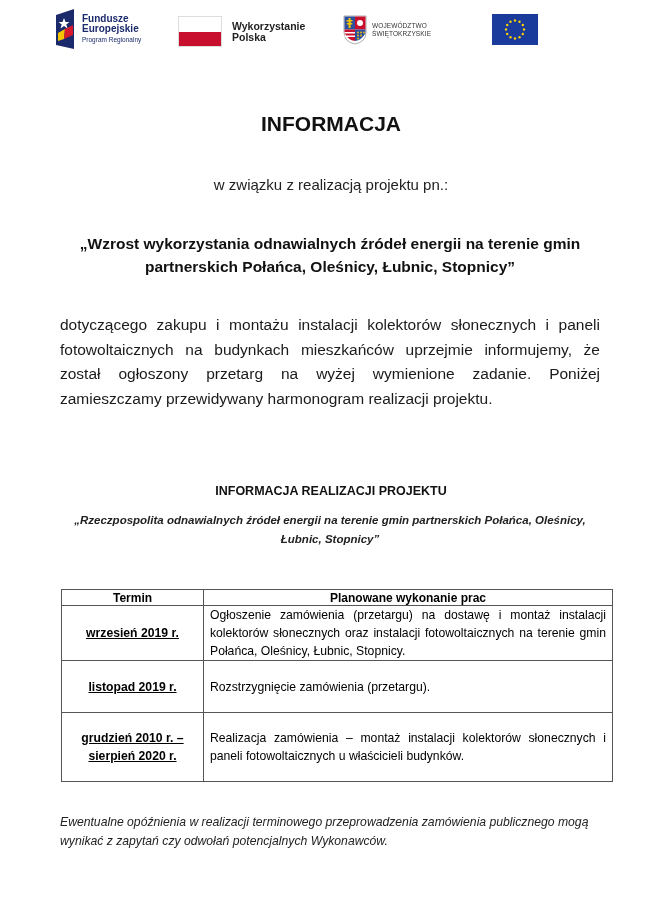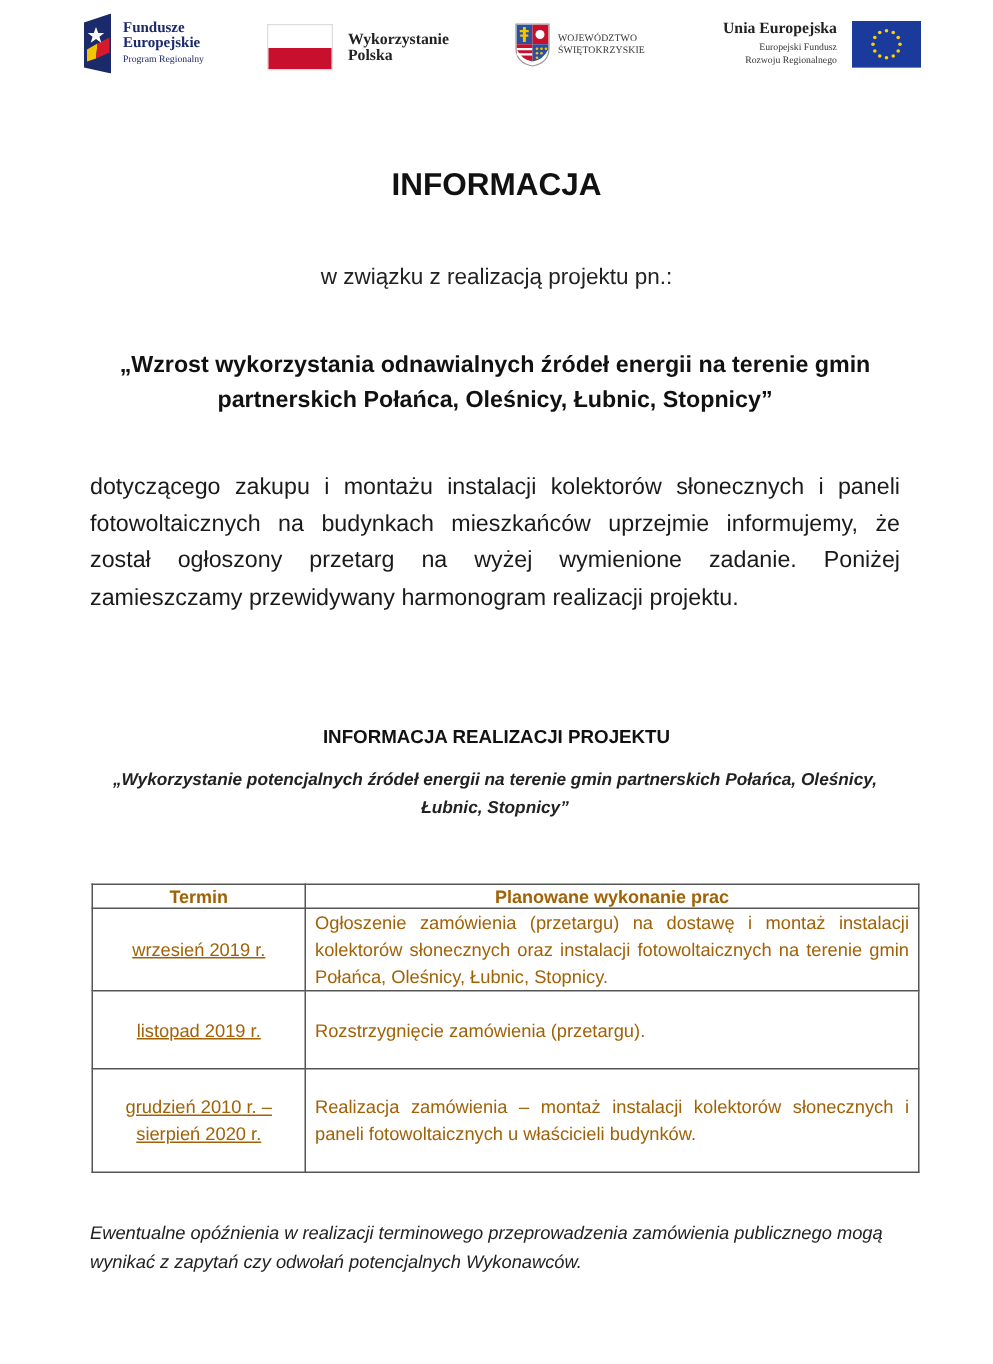--- a/index.html
+++ b/index.html
@@ -1,20 +1,20 @@
 <!DOCTYPE html>
 <html><head>
 <meta charset="utf-8">
 <style>
   html, body { margin: 0; padding: 0; background: #ffffff; }
   body { width: 662px; height: 909px; position: relative; overflow: hidden;
          font-family: "Liberation Sans", sans-serif; color: #111; }
 
   
-  .logos { position: absolute; top: 0; left: 0; width: 662px; height: 60px; font-family: Liberation Serif, serif; }
+  .logos { position: absolute; top: 0; left: 0; width: 662px; height: 60px; }
   .logo { position: absolute; display: flex; align-items: center; }
   .fe { left: 54px; top: 9px; }
   .fe-mark { width: 22px; height: 40px; position: relative; }
   .fe-text { margin-left: 6px; line-height: 10px; }
   .fe-t1 { font-size: 10px; font-weight: bold; color: #1b2a6b; display: block; }
   .fe-t3 { font-size: 6.5px; color: #1b2a6b; display: block; margin-top: 1px; }
 
   .rp { left: 178px; top: 16px; }
   .rp-flag { width: 44px; height: 31px; border: 1px solid #ddd; box-sizing: border-box; display: flex; flex-direction: column; }
   .rp-flag .w { flex: 1; background: #fff; }
@@ -39,25 +39,25 @@
   .body-para { position: absolute; top: 313px; left: 60px; width: 540px; text-align: justify;
                font-size: 15.5px; line-height: 24.6px; color: #1a1a1a; margin: 0; }
 
   .harm-title { position: absolute; top: 484px; left: 0; width: 662px; text-align: center;
                 font-weight: bold; font-size: 12.5px; color: #111; margin: 0; }
   .harm-sub { position: absolute; top: 511px; left: 70px; width: 520px; text-align: center;
               font-style: italic; font-weight: bold; font-size: 11.5px; line-height: 19px; color: #222; margin: 0; }
 
   
   .sched { position: absolute; top: 589px; left: 61px; width: 552px; border-collapse: collapse;
-           font-size: 12.2px; color: #a16207; table-layout: fixed; }
+           font-size: 12.2px; color: #000000; table-layout: fixed; }
   .sched th, .sched td { border: 1.3px solid #555; padding: 0 6px; vertical-align: middle; }
   .sched th { height: 15px; font-weight: bold; font-size: 12px; text-align: center; line-height: 14px; }
   .sched col.c1 { width: 142px; }
-  .sched td.term { text-align: center; line-height: 18px; }
+  .sched td.term { text-align: center; line-height: 18px; font-weight: bold; }
   .sched td.term span { text-decoration: underline; }
   .sched td.desc { text-align: justify; line-height: 18px; }
   .sched tr.r1 td { height: 54px; }
   .sched tr.r2 td { height: 51px; }
   .sched tr.r3 td { height: 68px; }
 
   .note { position: absolute; top: 813px; left: 60px; width: 545px; font-style: italic;
           font-size: 12.2px; line-height: 19px; color: #222; margin: 0; }
 </style>
 </head>
@@ -109,25 +109,20 @@
         <circle cx="18" cy="20.5" r="0.9" fill="#f5c400"></circle>
       <circle cx="15" cy="23.5" r="0.9" fill="#f5c400"></circle>
     </svg>
     <div class="sw-text">
       <div>WOJEWÓDZTWO</div>
       <div>ŚWIĘTOKRZYSKIE</div>
     </div>
   </div>
 
   <div class="logo ue">
-    <div class="ue-text">
-      <span class="ue-t1">Unia Europejska</span>
-      <span class="ue-t2">Europejski Fundusz</span>
-      <span class="ue-t2">Rozwoju Regionalnego</span>
-    </div>
     <svg class="ue-flag" width="46" height="31" viewBox="0 0 46 31">
       <rect width="46" height="31" fill="#1a3a9c"></rect>
       <g fill="#ffd200" id="eu-stars">
           <circle cx="23.00" cy="6.50" r="1.2"></circle>
           <circle cx="27.50" cy="7.71" r="1.2"></circle>
           <circle cx="30.79" cy="11.00" r="1.2"></circle>
           <circle cx="32.00" cy="15.50" r="1.2"></circle>
           <circle cx="30.79" cy="20.00" r="1.2"></circle>
           <circle cx="27.50" cy="23.29" r="1.2"></circle>
           <circle cx="23.00" cy="24.50" r="1.2"></circle>
@@ -140,21 +135,21 @@
     </svg>
   </div>
 </div>
 
 <h1 class="title">INFORMACJA</h1>
 <p class="subtitle">w związku z realizacją projektu pn.:</p>
 <p class="project-name">„Wzrost wykorzystania odnawialnych źródeł energii na terenie gmin partnerskich Połańca, Oleśnicy, Łubnic, Stopnicy”</p>
 <p class="body-para">dotyczącego zakupu i montażu instalacji kolektorów słonecznych i paneli fotowoltaicznych na budynkach mieszkańców uprzejmie informujemy, że został ogłoszony przetarg na wyżej wymienione zadanie. Poniżej zamieszczamy przewidywany harmonogram realizacji projektu.</p>
 
 <h2 class="harm-title">INFORMACJA REALIZACJI PROJEKTU</h2>
-<p class="harm-sub">„Wykorzystanie potencjalnych źródeł energii na terenie gmin partnerskich Połańca, Oleśnicy, Łubnic, Stopnicy”</p>
+<p class="harm-sub">„Rzeczpospolita odnawialnych źródeł energii na terenie gmin partnerskich Połańca, Oleśnicy, Łubnic, Stopnicy”</p>
 
 <table class="sched">
   <colgroup>
       <col class="c1">
       <col class="c2">
     </colgroup>
   <thead>
     <tr>
       <th>Termin</th>
       <th>Planowane wykonanie prac</th>

